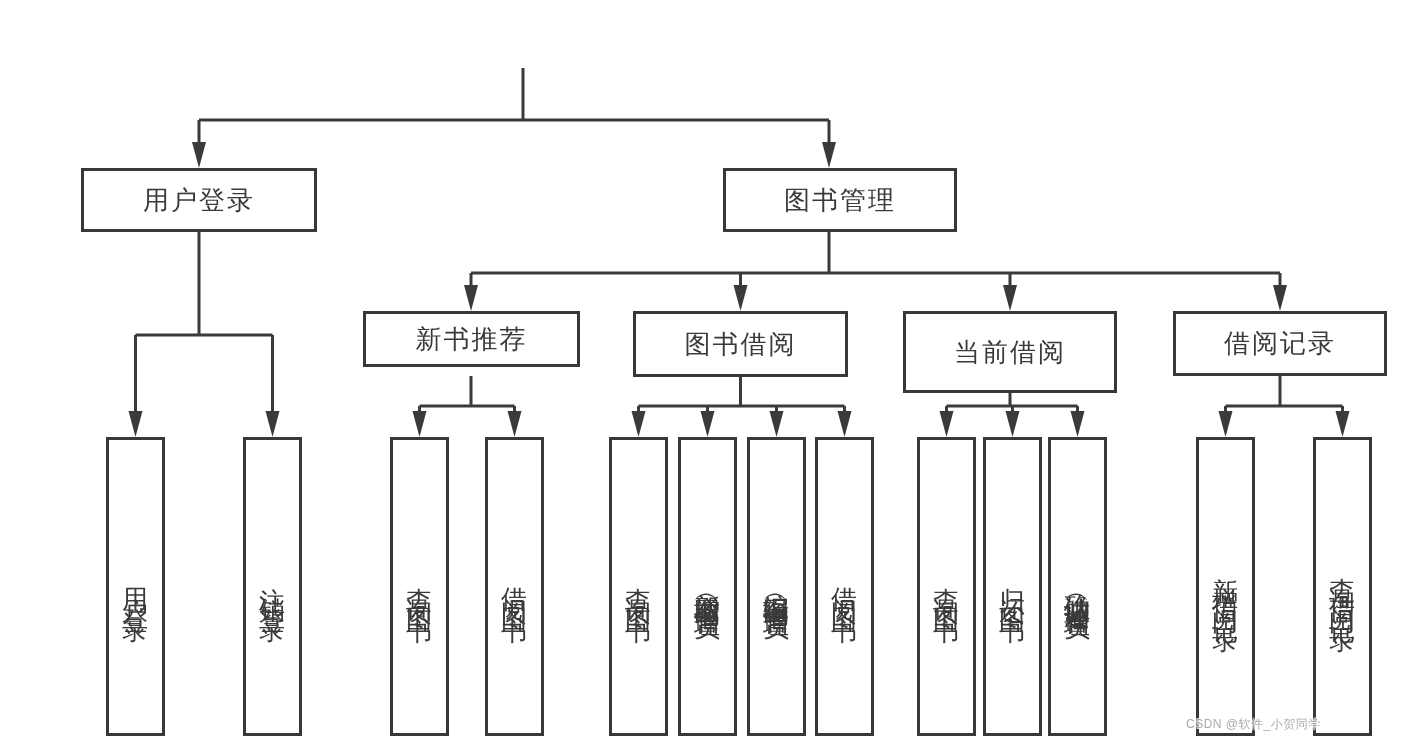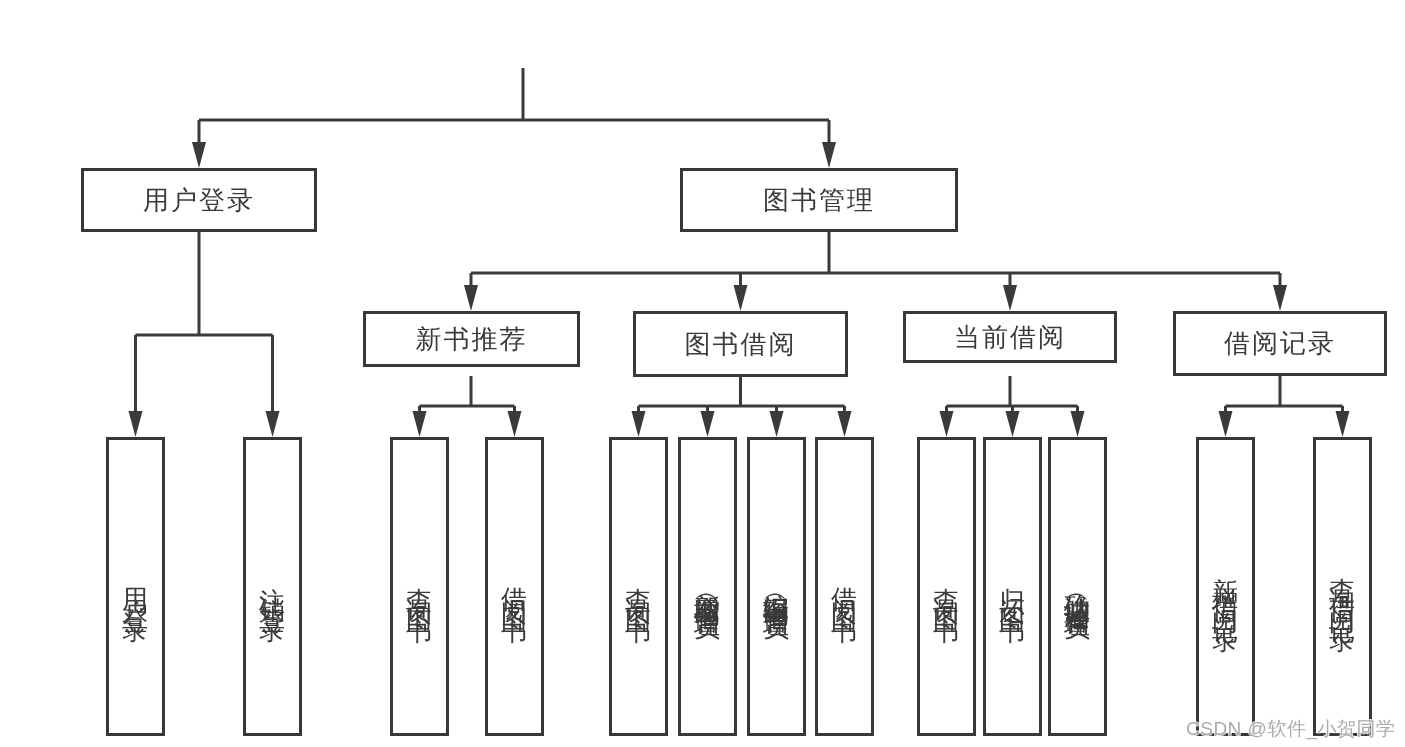--- a/index.html
+++ b/index.html
@@ -33,38 +33,38 @@
   }
   .leaf .v-label {
     writing-mode: vertical-rl;
     text-orientation: mixed;
     line-height: 1;
     white-space: nowrap;
   }
   
   .n-root { left: 21px;   top: 13px;  width: 1004px; height: 55px; }
   .n-l2a  { left: 81px;   top: 168px; width: 236px;  height: 64px; }
-  .n-l2b  { left: 680px;  top: 168px; width: 278px;  height: 64px; }
+  .n-l2b  { left: 723px;  top: 168px; width: 234px;  height: 64px; }
   .n-l3a  { left: 363px;  top: 311px; width: 217px;  height: 56px; }
   .n-l3b  { left: 633px;  top: 311px; width: 215px;  height: 66px; }
-  .n-l3c  { left: 903px;  top: 311px; width: 214px;  height: 52px; }
+  .n-l3c  { left: 903px;  top: 311px; width: 214px;  height: 82px; }
   .n-l3d  { left: 1173px; top: 311px; width: 214px;  height: 65px; }
   .leaf   { top: 437px; width: 59px; height: 299px; }
   .n-f01 { left: 106px; }  .n-f02 { left: 243px; }
   .n-f03 { left: 390px; }  .n-f04 { left: 485px; }
   .n-f05 { left: 609px; }  .n-f06 { left: 678px; }
   .n-f07 { left: 747px; }  .n-f08 { left: 815px; }
   .n-f09 { left: 917px; }  .n-f10 { left: 983px; }
   .n-f11 { left: 1048px; }
   .n-f12 { left: 1196px; } .n-f13 { left: 1313px; }
   .watermark {
     position: absolute;
     left: 1186px;
     top: 716px;
-    font-size: 19px;
+    font-size: 12px;
     letter-spacing: 0.5px;
     color: #ababab;
     z-index: 5;
     white-space: nowrap;
     text-shadow: -1px -1px 0 rgba(255,255,255,.7), 1px -1px 0 rgba(255,255,255,.7),
                  -1px 1px 0 rgba(255,255,255,.7), 1px 1px 0 rgba(255,255,255,.7);
   }
 </style>
 </head>
 <body>

